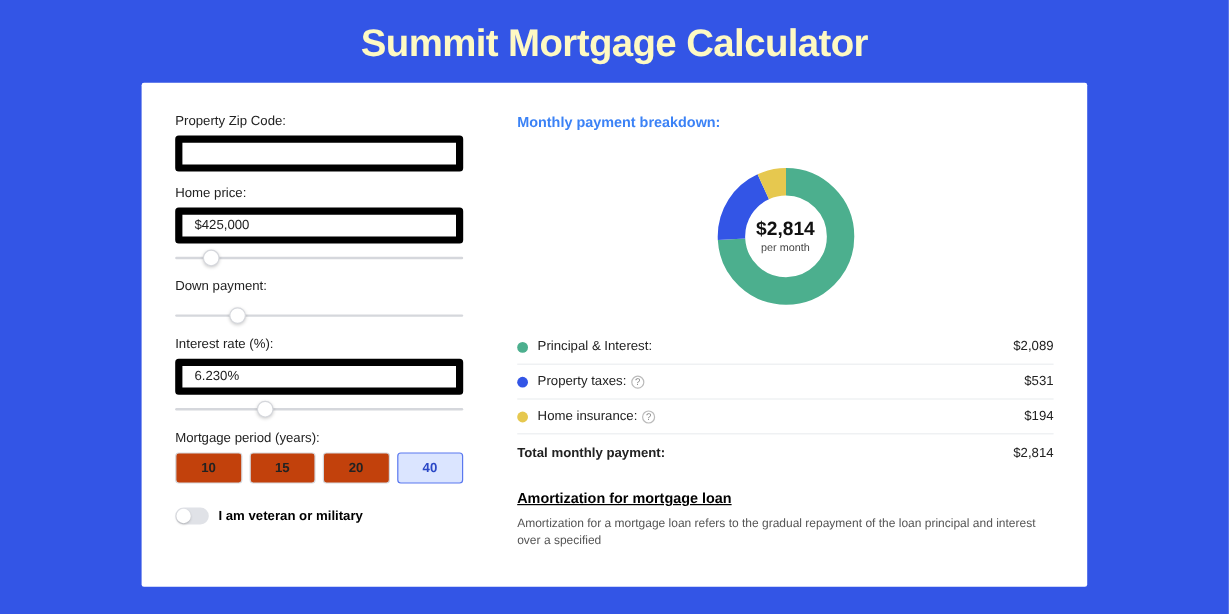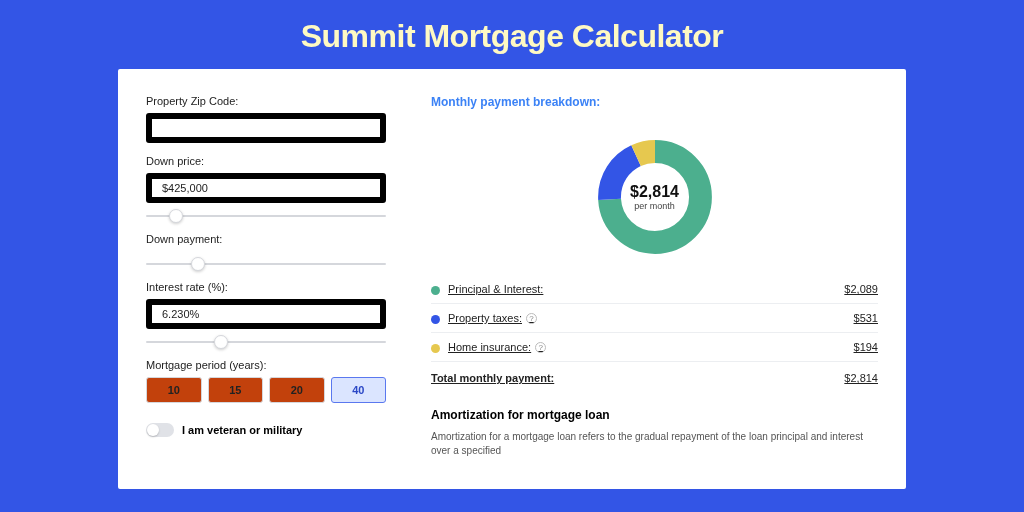--- a/index.html
+++ b/index.html
@@ -130,59 +130,58 @@
   .donut svg { width: 120px; height: 120px; transform: rotate(-90deg); }
   .donut-center {
     position: absolute; inset: 0;
     display: flex; flex-direction: column;
     align-items: center; justify-content: center;
   }
   .donut-amount { font-size: 16px; font-weight: 700; color: #111; }
   .donut-sub { font-size: 9px; color: #444; }
   .legend-row {
     display: flex;
-    align-items: flex-end;
+    align-items: center;
     padding: 8px 0;
     border-bottom: 1px solid #eceef1;
     font-size: 11px;
     color: #222;
-    text-decoration: underline;
   }
   .legend-row.total { font-weight: 700; border-bottom: none; padding-top: 10px; }
   .dot { width: 9px; height: 9px; border-radius: 50%; margin-right: 8px; flex-shrink: 0; }
   .dot.green { background: #4CAF8E; }
   .dot.blue  { background: #3355E6; }
   .dot.yellow{ background: #E6C84F; }
   .help-icon {
     width: 11px; height: 11px; border-radius: 50%;
     border: 1px solid #bbb; display: inline-flex;
     align-items: center; justify-content: center;
     font-size: 8px; color: #888; margin-left: 4px;
   }
   .legend-label { flex: 1; display: flex; align-items: center; }
   .legend-value { font-weight: 500; }
-  .amort-title { font-size: 12px; font-weight: 700; margin-top: 16px; margin-bottom: 8px; }
+  .amort-title { font-size: 12px; font-weight: 700; margin-top: 16px; margin-bottom: 8px; text-decoration: underline; }
   .amort-text { font-size: 10px; color: #555; line-height: 1.4; }
 </style>
 </head>
 <body>
 
 <h1 class="page-title">Summit Mortgage Calculator</h1>
 
 <div class="panel">
 
   <div class="col-left">
 
     <div class="field">
       <label class="field-label">Property Zip Code:</label>
       <input class="input" value="" style="">
     </div>
 
     <div class="field">
-      <label class="field-label">Down price:</label>
+      <label class="field-label">Home price:</label>
       <input class="input" value="$425,000" style="">
       <input type="range" class="slider" min="0" max="100" value="10" style="">
     </div>
 
     <div class="field">
       <label class="field-label">Down payment:</label>
       <input type="range" class="slider" min="0" max="100" value="20" style="">
     </div>
 
     <div class="field">

